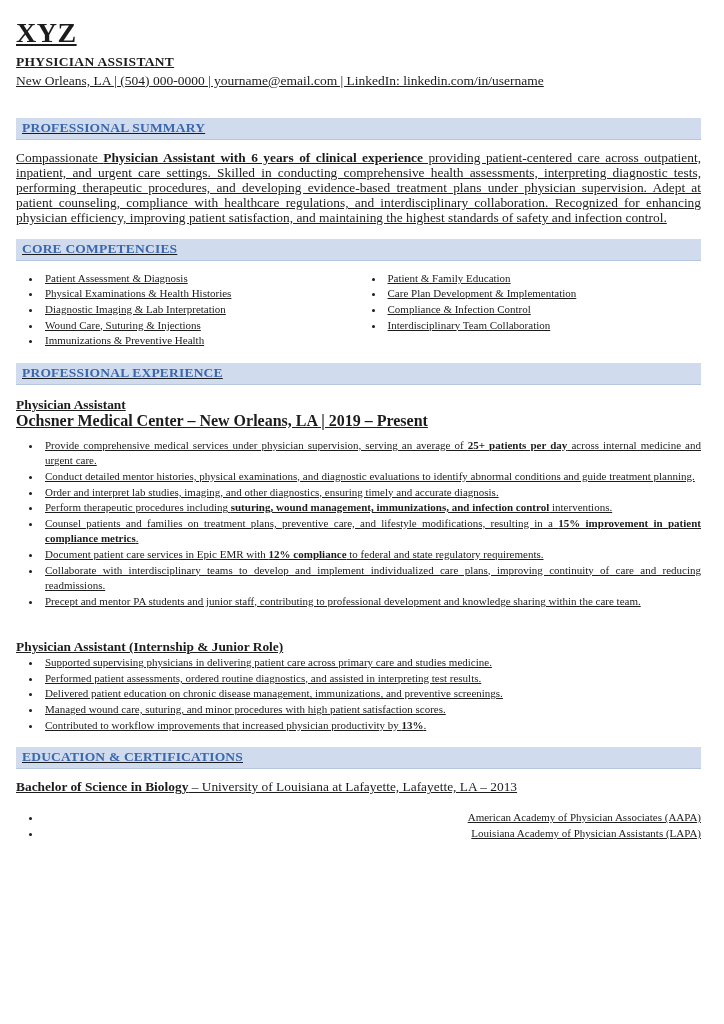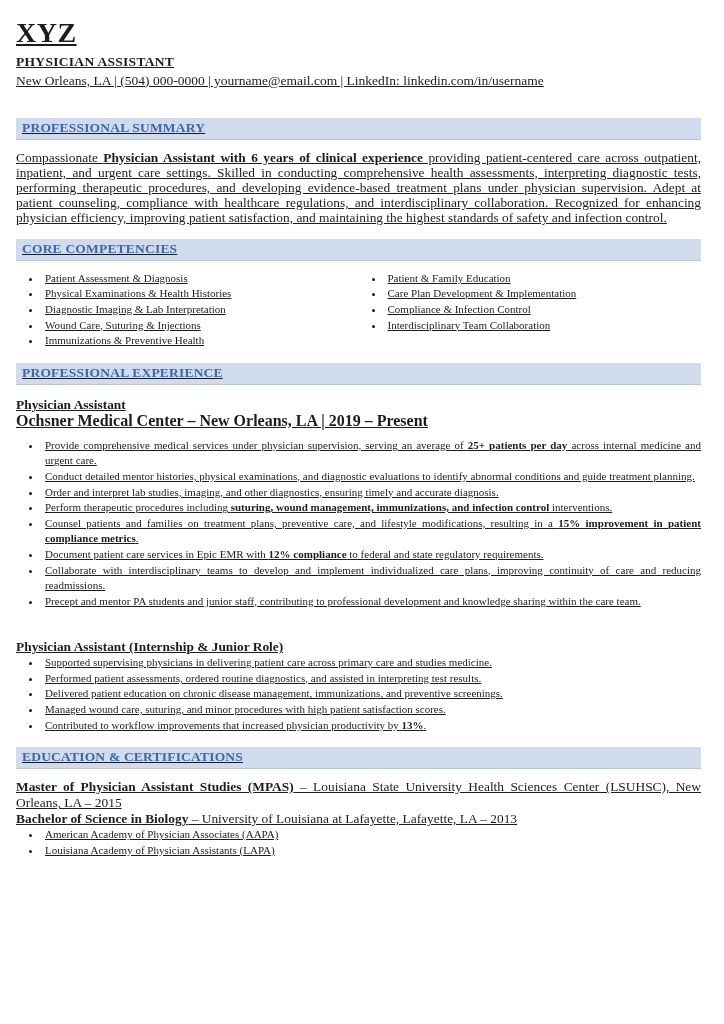--- a/index.html
+++ b/index.html
@@ -39,21 +39,21 @@
   .two-col { display: flex; margin-top: 2px; }
   .two-col .col { width: 50%; }
   ul.blist { list-style: disc; padding-left: 26px; }
   ul.blist li { font-size: 11px; line-height: 15.6px; padding-left: 3px; }
   ul.blist.justified li { text-align: justify; }
   .job-block { margin-top: 30px; }
   .job-title { font-size: 13.4px; font-weight: 700; line-height: 16px; }
   .job-meta  { font-size: 16px; font-weight: 700; line-height: 16px; margin-bottom: 9px; }
   .edu-line { font-size: 13.4px; line-height: 16px; text-align: justify; }
   .cred-block { margin-top: 9px; }
-  .aff-list { margin-top: 0; }
+  .aff-list { margin-top: 15px; text-align: right; }
   b { font-weight: 700; }
 </style>
 </head>
 <body>
 
 <div class="page">
 
   <div>
     <div class="name">XYZ</div>
     <div class="job-title-top">PHYSICIAN ASSISTANT</div>
@@ -114,21 +114,20 @@
           <li><span>Delivered patient education on chronic disease management, immunizations, and preventive screenings.</span></li>
           <li><span>Managed wound care, suturing, and minor procedures with high patient satisfaction scores.</span></li>
           <li><span>Contributed to workflow improvements that increased physician productivity by </span><b>13%</b><span>.</span></li>
         </ul>
     </div>
   </div>
 
   <div>
     <div class="section-bar">EDUCATION &amp; CERTIFICATIONS</div>
     <div>
-        <div class="edu-line"><b>Master of Physician Assistant Studies (MPAS)</b><span> – Louisiana State University Health Sciences Center (LSUHSC), New Orleans, LA – 2015</span></div>
         <div class="edu-line"><b>Bachelor of Science in Biology</b><span> – University of Louisiana at Lafayette, Lafayette, LA – 2013</span></div>
       </div>
   </div>
 
   <div>
     <ul class="blist aff-list">
         <li>American Academy of Physician Associates (AAPA)</li>
         <li>Louisiana Academy of Physician Assistants (LAPA)</li>
       </ul>
   </div>

